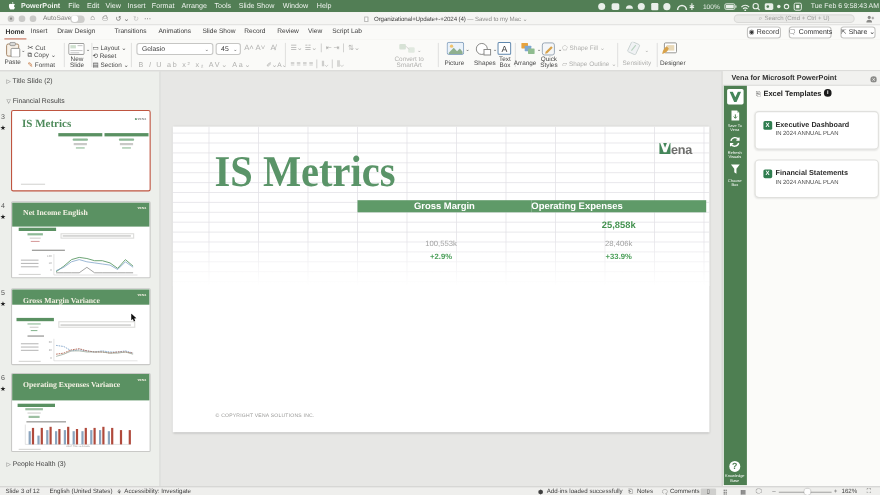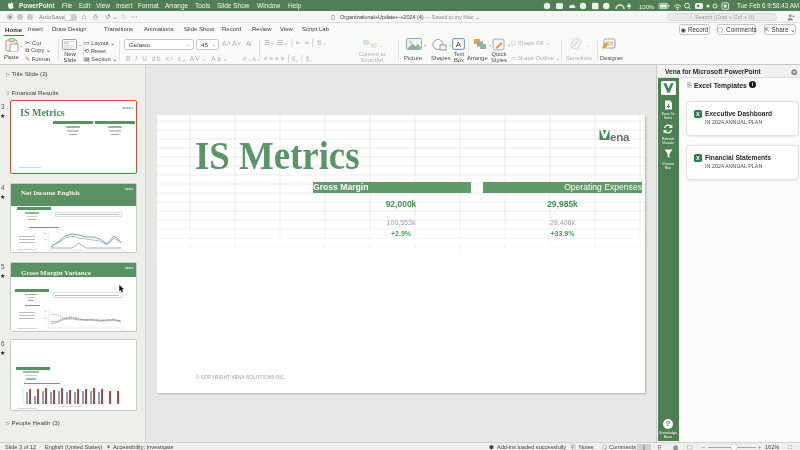--- a/index.html
+++ b/index.html
@@ -301,20 +301,24 @@
       <polyline points="10,17 17,15 24,12 31,12 38,13 45,13 52,13 59,14 66,14 73,13 80,15" fill="none" stroke="#9aa89a" stroke-width="0.7"></polyline>
     </svg>
     <div style="position:absolute;left:8px;top:49px;width:16px;height:1px;background:#bbb"></div>
     <div style="position:absolute;left:8px;top:52px;width:16px;height:1px;background:#bbb"></div>
     <div style="position:absolute;left:8px;top:55px;width:16px;height:1px;background:#bbb"></div>
     <div style="position:absolute;left:6px;top:65px;width:20px;height:1px;background:#d5d5d3"></div>
   </div>
   <span class="thnum" style="top:275px">6</span>
     <span class="thstar" style="top:284px">★</span>
   <div class="thumb" style="top:274px;height:72px">
+    <div class="gthead" style="height:24px">
+        <div class="t" style="position:absolute;left:10px;top:6px;font-size:7px">Operating Expenses Variance</div>
+        <div class="venasm" style="right:3px;top:2px;font-size:4px">ᴠᴇɴᴀ</div>
+      </div>
     <div style="position:absolute;left:5px;top:26.5px;width:34px;height:3px;background:#5a9162"></div>
     <div style="position:absolute;left:12px;top:31px;width:16px;height:1.8px;background:#9dbfa2"></div>
     <div style="position:absolute;left:14px;top:35px;width:12px;height:1.2px;background:#cfcfcd"></div>
     <div style="position:absolute;left:15px;top:38px;width:10px;height:1.5px;background:#9dbfa2"></div>
     <div style="position:absolute;left:13px;top:42.5px;width:36px;height:1.4px;background:#8a8a88"></div>
     <svg style="position:absolute;left:6px;top:45px" width="104" height="22" viewBox="0 0 104 22">
       <line x1="6" y1="1" x2="6" y2="19" stroke="#ccc" stroke-width="0.5"></line>
         <line x1="6" y1="19" x2="102" y2="19" stroke="#ccc" stroke-width="0.5"></line>
       <g>
         <rect x="9" y="7" width="2" height="12" fill="#8aa4be"></rect>
@@ -385,24 +389,23 @@
             <stop offset="1" stop-color="#fff" stop-opacity="1"></stop>
           </linearGradient>
         </defs>
   </svg>
   <div style="position:absolute;left:38px;top:17px;font-family:'Liberation Serif',serif;font-weight:bold;font-size:40px;color:#5a9468;transform:scaleX(0.92);transform-origin:left top">IS Metrics</div>
   <svg style="position:absolute;left:442px;top:14px" width="11" height="12" viewBox="0 0 11 12">
     <rect x="0.5" y="1" width="10" height="10" fill="#44865a"></rect>
     <path d="M1.2 1 L3.9 1 L5.6 5.4 L7.3 1 L10 1 L6.9 9.3 L4.3 9.3 Z" fill="#fdfdfd"></path>
   </svg>
   <div style="position:absolute;left:453px;top:15.5px;font-weight:bold;font-size:11.5px;color:#6e6e6c;letter-spacing:-0.2px">ena</div>
-  <div style="position:absolute;left:156px;top:67px;width:158px;height:11px;background:#5f9a68;color:#fff;font-weight:bold;font-size:8.6px;line-height:11.5px">Gross Margin</div>
-  <div style="position:absolute;left:326px;top:67px;width:159px;height:11px;background:#5f9a68;color:#fff;font-weight:normal;font-size:8.6px;text-align:right;line-height:11.5px">Operating Expenses</div>
-  <div style="position:absolute;left:165px;top:84px;width:158px;text-align:center;font-weight:bold;font-size:8.5px;color:#43924f">92,000k</div>
-  <div style="position:absolute;left:326px;top:84px;width:159px;text-align:center;font-weight:bold;font-size:8.5px;color:#43924f">29,985k</div>
+  <div style="position:absolute;left:168px;top:67px;width:158px;height:11px;background:#5f9a68;color:#fff;font-weight:bold;font-size:8.6px;text-align:center;line-height:11.5px">Gross Margin</div>
+  <div style="position:absolute;left:326px;top:67px;width:159px;height:11px;background:#5f9a68;color:#fff;font-weight:bold;font-size:8.6px;text-align:left;line-height:11.5px">Operating Expenses</div>
+  <div style="position:absolute;left:326px;top:84px;width:159px;text-align:center;font-weight:bold;font-size:8.5px;color:#43924f">25,858k</div>
   <div style="position:absolute;left:165px;top:103.5px;width:158px;text-align:center;font-size:7px;color:#a2a2a2">100,553k</div>
   <div style="position:absolute;left:326px;top:103.5px;width:159px;text-align:center;font-size:7px;color:#a2a2a2">28,406k</div>
   <div style="position:absolute;left:165px;top:115px;width:158px;text-align:center;font-weight:bold;font-size:7px;color:#4a9e58">+2.9%</div>
   <div style="position:absolute;left:326px;top:115px;width:159px;text-align:center;font-weight:bold;font-size:7px;color:#4a9e58">+33.9%</div>
   <div style="position:absolute;left:39px;top:260px;font-size:4.6px;color:#9a9a98;letter-spacing:0.2px">© COPYRIGHT VENA SOLUTIONS INC.</div>
 </div>
   </div>
 <div id="vena" class="abs">
   <div id="venahead">
       <span style="margin-left:8px">Vena for Microsoft PowerPoint</span>

